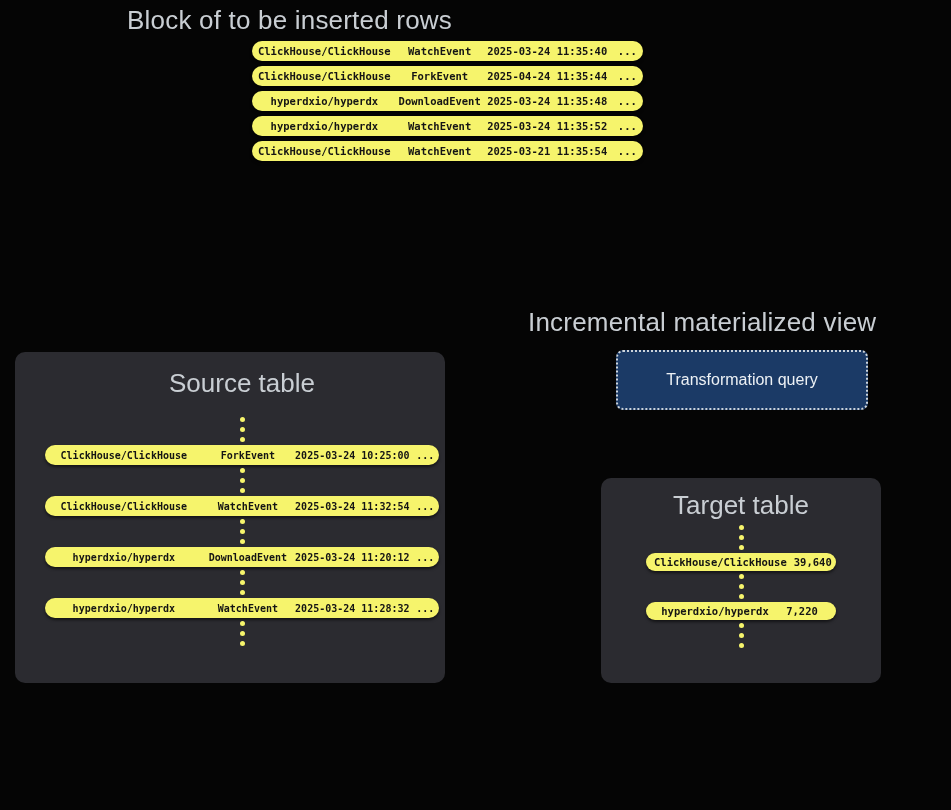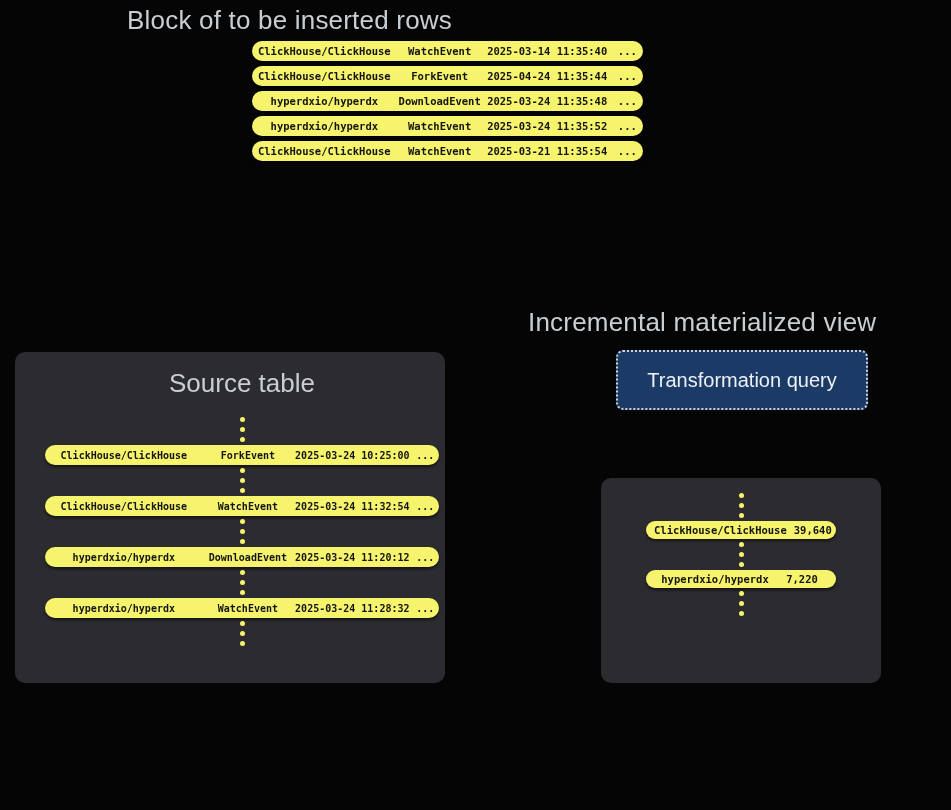--- a/index.html
+++ b/index.html
@@ -57,34 +57,34 @@
   }
   .target-row .repo-cell{text-align:center;}
   .target-row .count-cell{text-align:center;}
 
   .dots{display:flex;flex-direction:column;align-items:center;gap:5px;margin:3px 0;}
   .dots i{display:block;width:5px;height:5px;border-radius:50%;background:var(--yellow);}
 
   .mv-button{
     position:absolute;left:616px;top:350px;width:252px;height:60px;
     background:var(--button_blue);border:2px dotted var(--button_border);
-    border-radius:7px;color:#EDF1F5;font-size:20px;
+    border-radius:7px;color:#EDF1F5;font-size:16px;
     display:flex;align-items:center;justify-content:center;white-space:nowrap;
   }
 </style>
 </head>
 <body>
 
 <div class="block-title insert-title">Block of to be inserted rows</div>
 
 <div class="insert-rows">
   <div class="yrow insert-row">
     <span class="cell">ClickHouse/ClickHouse</span>
     <span class="cell">WatchEvent</span>
-    <span class="cell">2025-03-14 11:35:40</span>
+    <span class="cell">2025-03-24 11:35:40</span>
     <span class="cell">...</span>
   </div>
   <div class="yrow insert-row">
     <span class="cell">ClickHouse/ClickHouse</span>
     <span class="cell">ForkEvent</span>
     <span class="cell">2025-04-24 11:35:44</span>
     <span class="cell">...</span>
   </div>
   <div class="yrow insert-row">
     <span class="cell">hyperdxio/hyperdx</span>
@@ -158,20 +158,21 @@
       <i></i>
       <i></i>
     </div>
 </div>
 
 <div class="block-title mv-title">Incremental materialized view</div>
 
 <div class="mv-button">Transformation query</div>
 
 <div class="panel target-panel">
+  <div class="panel-title">Target table</div>
 
   <div class="dots">
       <i></i>
       <i></i>
       <i></i>
     </div>
   <div class="yrow target-row">
     <span class="repo-cell">ClickHouse/ClickHouse</span>
     <span class="count-cell">39,640</span>
   </div>

